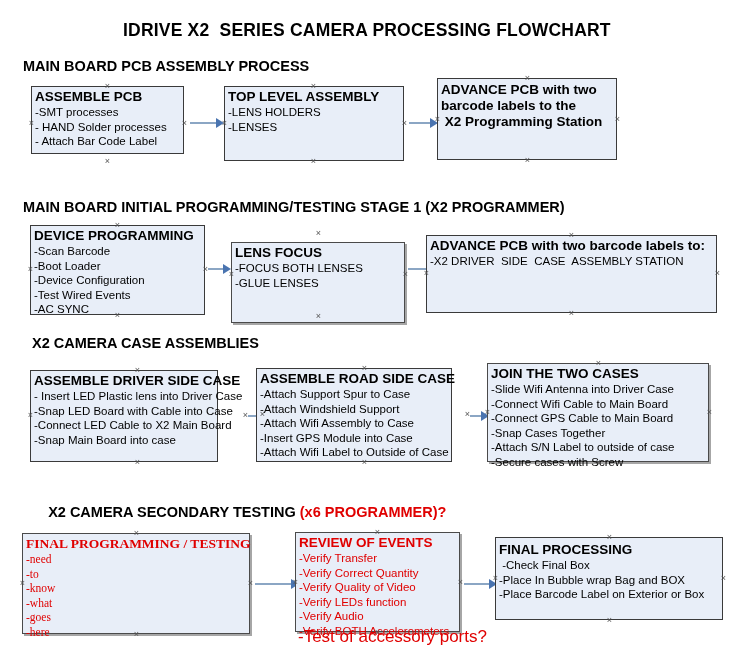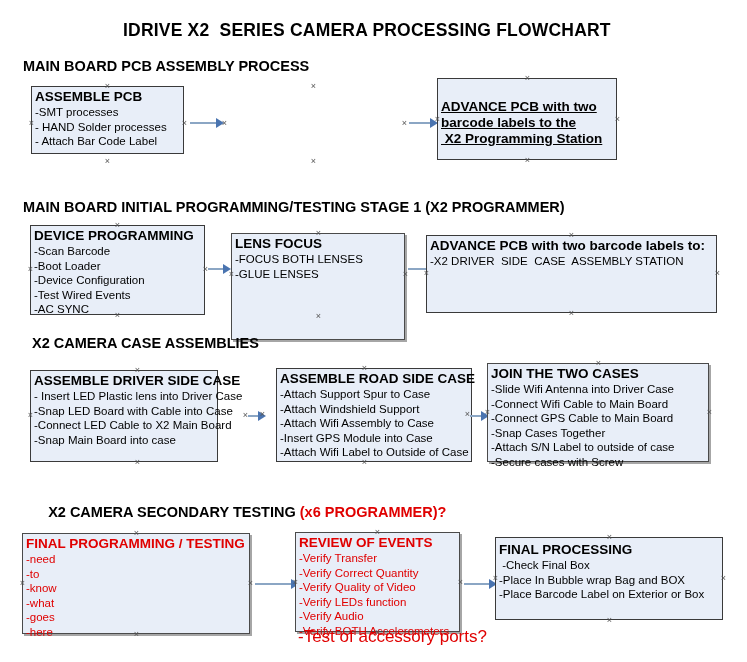--- a/index.html
+++ b/index.html
@@ -141,32 +141,39 @@
   <div class="handle" style="left:104px; top:83px;"></div>
   <div class="handle" style="left:28px; top:120px;"></div>
   <div class="handle" style="left:181px; top:120px;"></div>
   <div class="handle" style="left:104px; top:158px;"></div>
 
   <div class="conn" style="left:190px; top:118px; width:34px;">
     <div class="shaft"></div>
     <div class="head"></div>
   </div>
 
+  <div class="node" style="left:224px; top:86px; width:180px; height:75px;">
+    <div class="body" style="top:2px;">
+      <div class="head">TOP LEVEL ASSEMBLY</div>
+      <div class="line">-LENS HOLDERS</div>
+      <div class="line">-LENSES</div>
+    </div>
+  </div>
   <div class="handle" style="left:310px; top:83px;"></div>
   <div class="handle" style="left:221px; top:120px;"></div>
   <div class="handle" style="left:401px; top:120px;"></div>
   <div class="handle" style="left:310px; top:158px;"></div>
 
   <div class="conn" style="left:409px; top:118px; width:29px;">
     <div class="shaft"></div>
     <div class="head"></div>
   </div>
 
   <div class="node" style="left:437px; top:78px; width:180px; height:82px;">
-    <div class="body" style="top:20px;text-decoration:underline;">
+    <div class="body" style="top:3px;">
       <div class="head">ADVANCE PCB with two</div>
       <div class="head">barcode labels to the</div>
       <div class="head"> X2 Programming Station</div>
     </div>
   </div>
   <div class="handle" style="left:524px; top:75px;"></div>
   <div class="handle" style="left:434px; top:116px;"></div>
   <div class="handle" style="left:614px; top:116px;"></div>
   <div class="handle" style="left:524px; top:157px;"></div>
 
@@ -185,21 +192,21 @@
   <div class="handle" style="left:114px; top:222px;"></div>
   <div class="handle" style="left:27px; top:266px;"></div>
   <div class="handle" style="left:202px; top:266px;"></div>
   <div class="handle" style="left:114px; top:312px;"></div>
 
   <div class="conn" style="left:208px; top:264px; width:23px;">
     <div class="shaft"></div>
     <div class="head"></div>
   </div>
 
-  <div class="node shadowed" style="left:231px; top:233px; width:174px; height:107px;">
+  <div class="node shadowed" style="left:231px; top:242px; width:174px; height:81px;">
     <div class="body" style="top:2px;">
       <div class="head">LENS FOCUS</div>
       <div class="line">-FOCUS BOTH LENSES</div>
       <div class="line">-GLUE LENSES</div>
     </div>
   </div>
   <div class="handle" style="left:315px; top:230px;"></div>
   <div class="handle" style="left:228px; top:271px;"></div>
   <div class="handle" style="left:402px; top:271px;"></div>
   <div class="handle" style="left:315px; top:313px;"></div>
@@ -234,21 +241,21 @@
   <div class="handle" style="left:134px; top:367px;"></div>
   <div class="handle" style="left:27px; top:412px;"></div>
   <div class="handle" style="left:242px; top:412px;"></div>
   <div class="handle" style="left:134px; top:459px;"></div>
 
   <div class="conn" style="left:248px; top:411px; width:18px;">
     <div class="shaft"></div>
     <div class="head"></div>
   </div>
 
-  <div class="node" style="left:276px; top:368px; width:196px; height:94px;padding-left:31px;">
+  <div class="node" style="left:256px; top:368px; width:196px; height:94px;padding-left:31px;">
     <div class="body" style="top:2px;">
       <div class="head">ASSEMBLE ROAD SIDE CASE</div>
       <div class="line">-Attach Support Spur to Case</div>
       <div class="line">-Attach Windshield Support</div>
       <div class="line">-Attach Wifi Assembly to Case</div>
       <div class="line">-Insert GPS Module into Case</div>
       <div class="line">-Attach Wifi Label to Outside of Case</div>
     </div>
   </div>
   <div class="handle" style="left:361px; top:365px;"></div>
@@ -275,21 +282,21 @@
   <div class="handle" style="left:595px; top:360px;"></div>
   <div class="handle" style="left:484px; top:409px;"></div>
   <div class="handle" style="left:706px; top:409px;"></div>
   <div class="handle" style="left:595px; top:459px;"></div>
 
   <div class="section-title" style="left:32px; top:488px;">
     <span>X2 CAMERA SECONDARY TESTING </span><span class="accent">(x6 PROGRAMMER)?</span>
   </div>
 
   <div class="node red shadowed" style="left:22px; top:533px; width:228px; height:101px;">
-    <div class="body" style="top:2px;">
+    <div class="body" style="top:2px;font-family:Liberation Serif, serif;">
       <div class="head">FINAL PROGRAMMING / TESTING</div>
       <div class="line">-need</div>
       <div class="line">-to</div>
       <div class="line">-know</div>
       <div class="line">-what</div>
       <div class="line">-goes</div>
       <div class="line">-here</div>
     </div>
   </div>
   <div class="handle" style="left:133px; top:530px;"></div>

